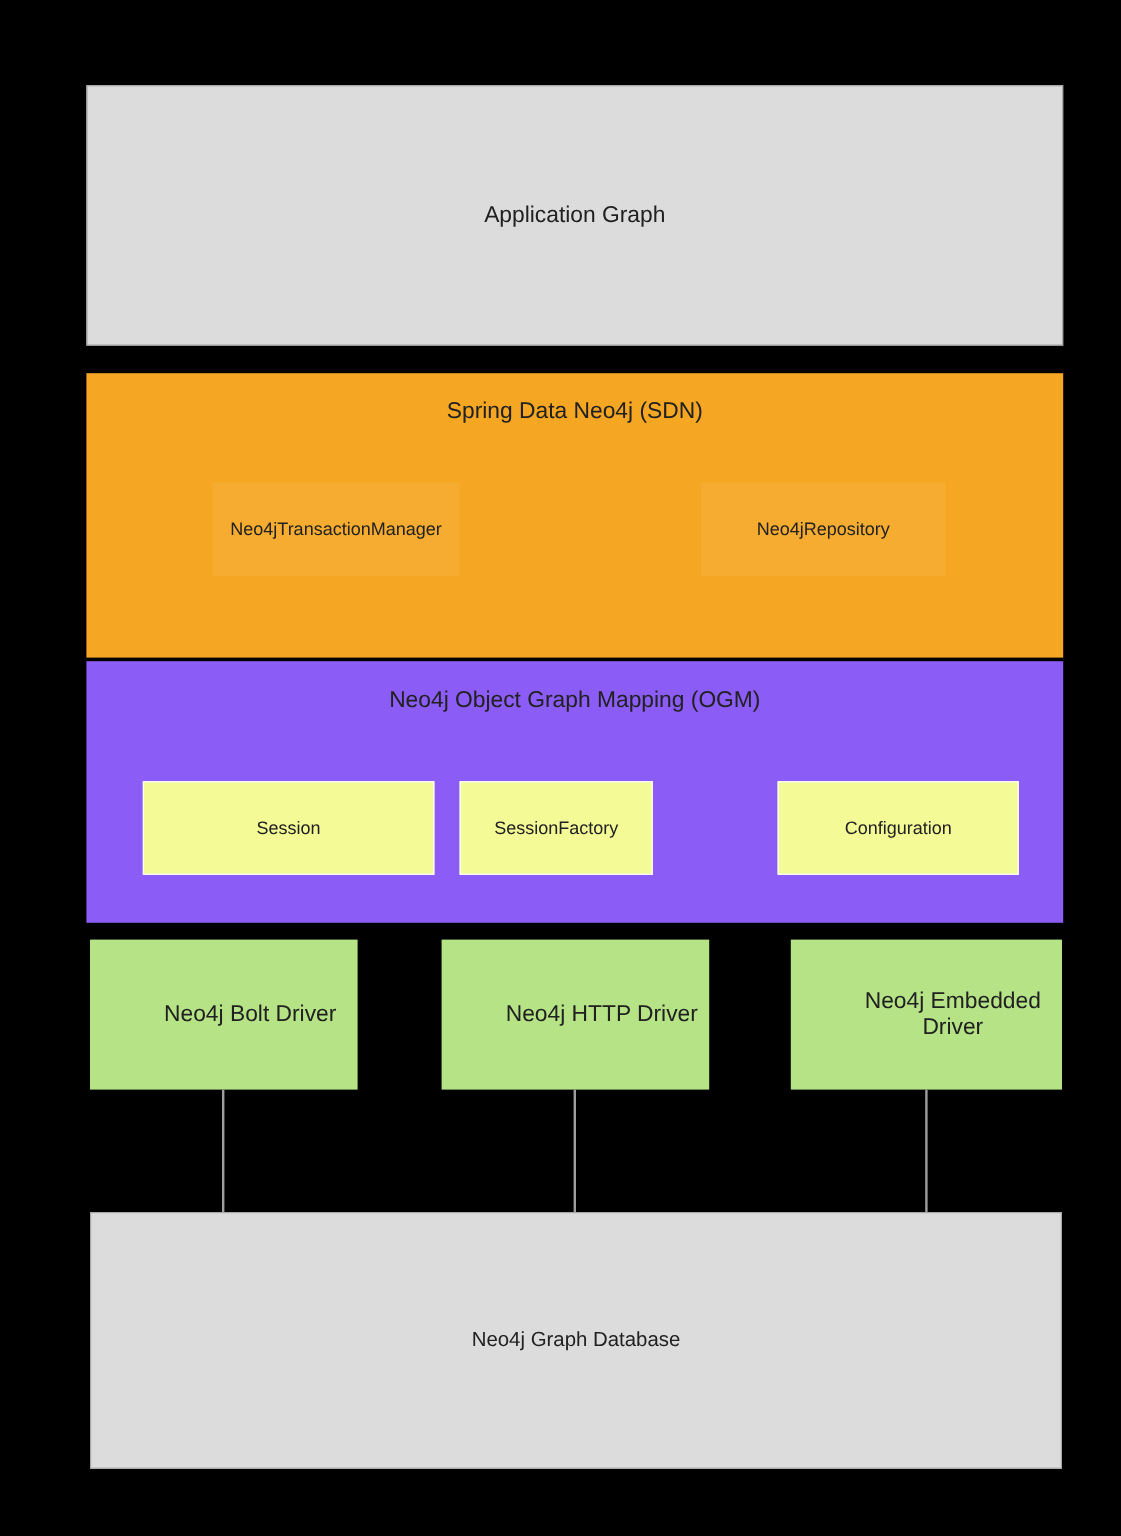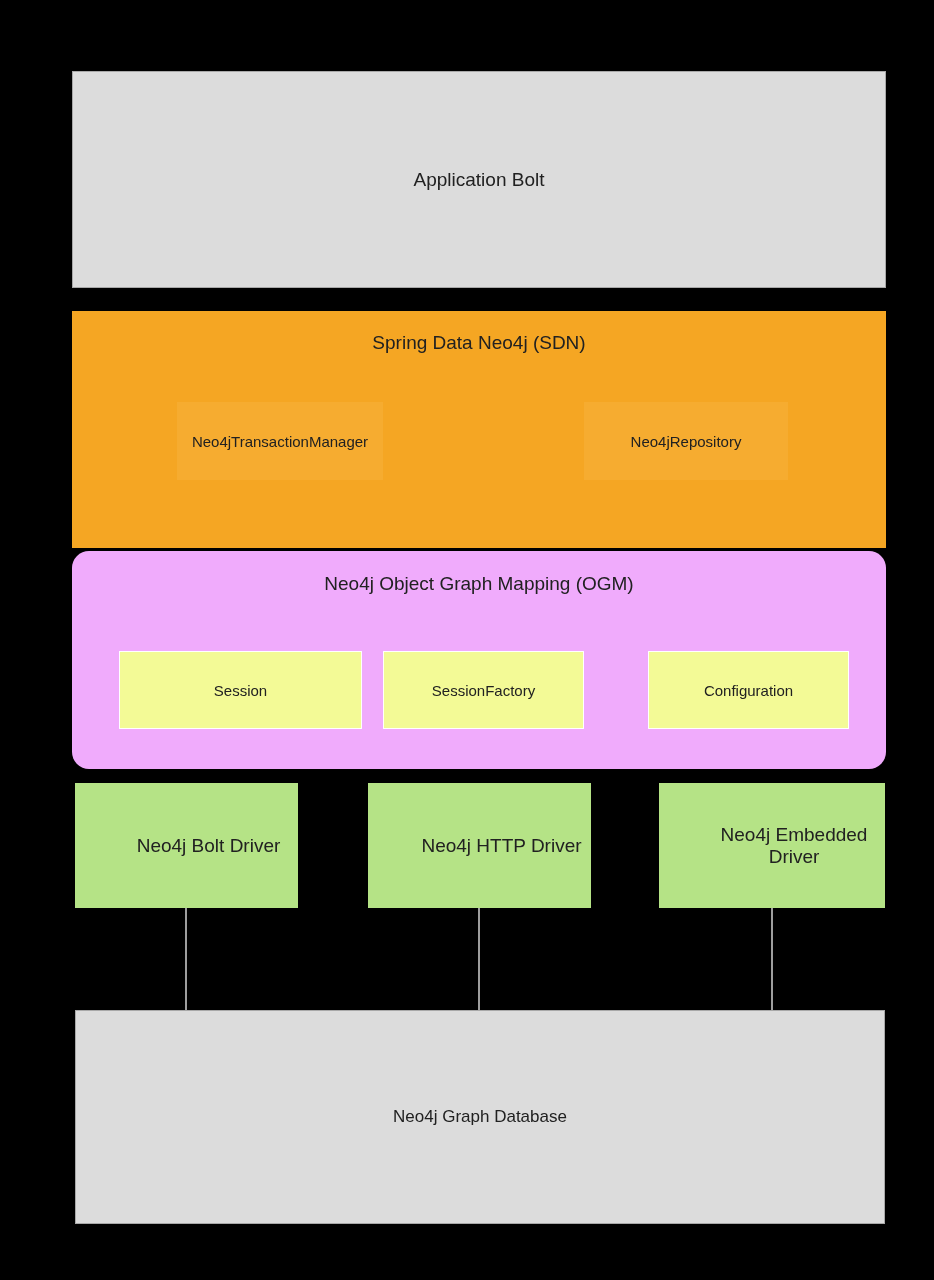--- a/index.html
+++ b/index.html
@@ -49,39 +49,38 @@
     top: 91px;
     height: 78px;
     background: #f6ac30;
     font-size: 15px;
   }
   .sdn-inner.tm { left: 105px; width: 206px; }
   .sdn-inner.repo { left: 512px; width: 204px; }
   
   .ogm-box {
     left: 72px; top: 551px; width: 814px; height: 218px;
-    background: #f0abfc;
-    border-radius: 17px;
+    background: #8b5cf6;
   }
   .ogm-title {
     position: absolute;
     left: 0; top: 22px; width: 100%;
     text-align: center;
     font-size: 19px;
   }
   .ogm-inner {
     position: absolute;
     top: 100px;
     height: 78px;
     background: #f3fa96;
     border: 1px solid #ffffff;
     font-size: 15px;
   }
   .ogm-inner.session { left: 47px; width: 243px; }
-  .ogm-inner.factory { left: 311px; width: 201px; }
+  .ogm-inner.factory { left: 311px; width: 161px; }
   .ogm-inner.config  { left: 576px; width: 201px; }
   
   .driver-box {
     top: 783px;
     height: 125px;
     background: #b5e386;
     font-size: 19px;
     padding-left: 44px;
   }
   .driver-box.bolt     { left: 75px;  width: 223px; }
@@ -105,21 +104,21 @@
     border: 1px solid #a8a8a8;
     font-size: 17px;
   }
 </style>
 </head>
 <body>
 
 <div class="canvas">
 
   <div class="box center app-box">
-    <span>Application Bolt</span>
+    <span>Application Graph</span>
   </div>
 
   <div class="box sdn-box">
     <div class="sdn-title">Spring Data Neo4j (SDN)</div>
     <div class="box center sdn-inner tm">
       <span>Neo4jTransactionManager</span>
     </div>
     <div class="box center sdn-inner repo">
       <span>Neo4jRepository</span>
     </div>

